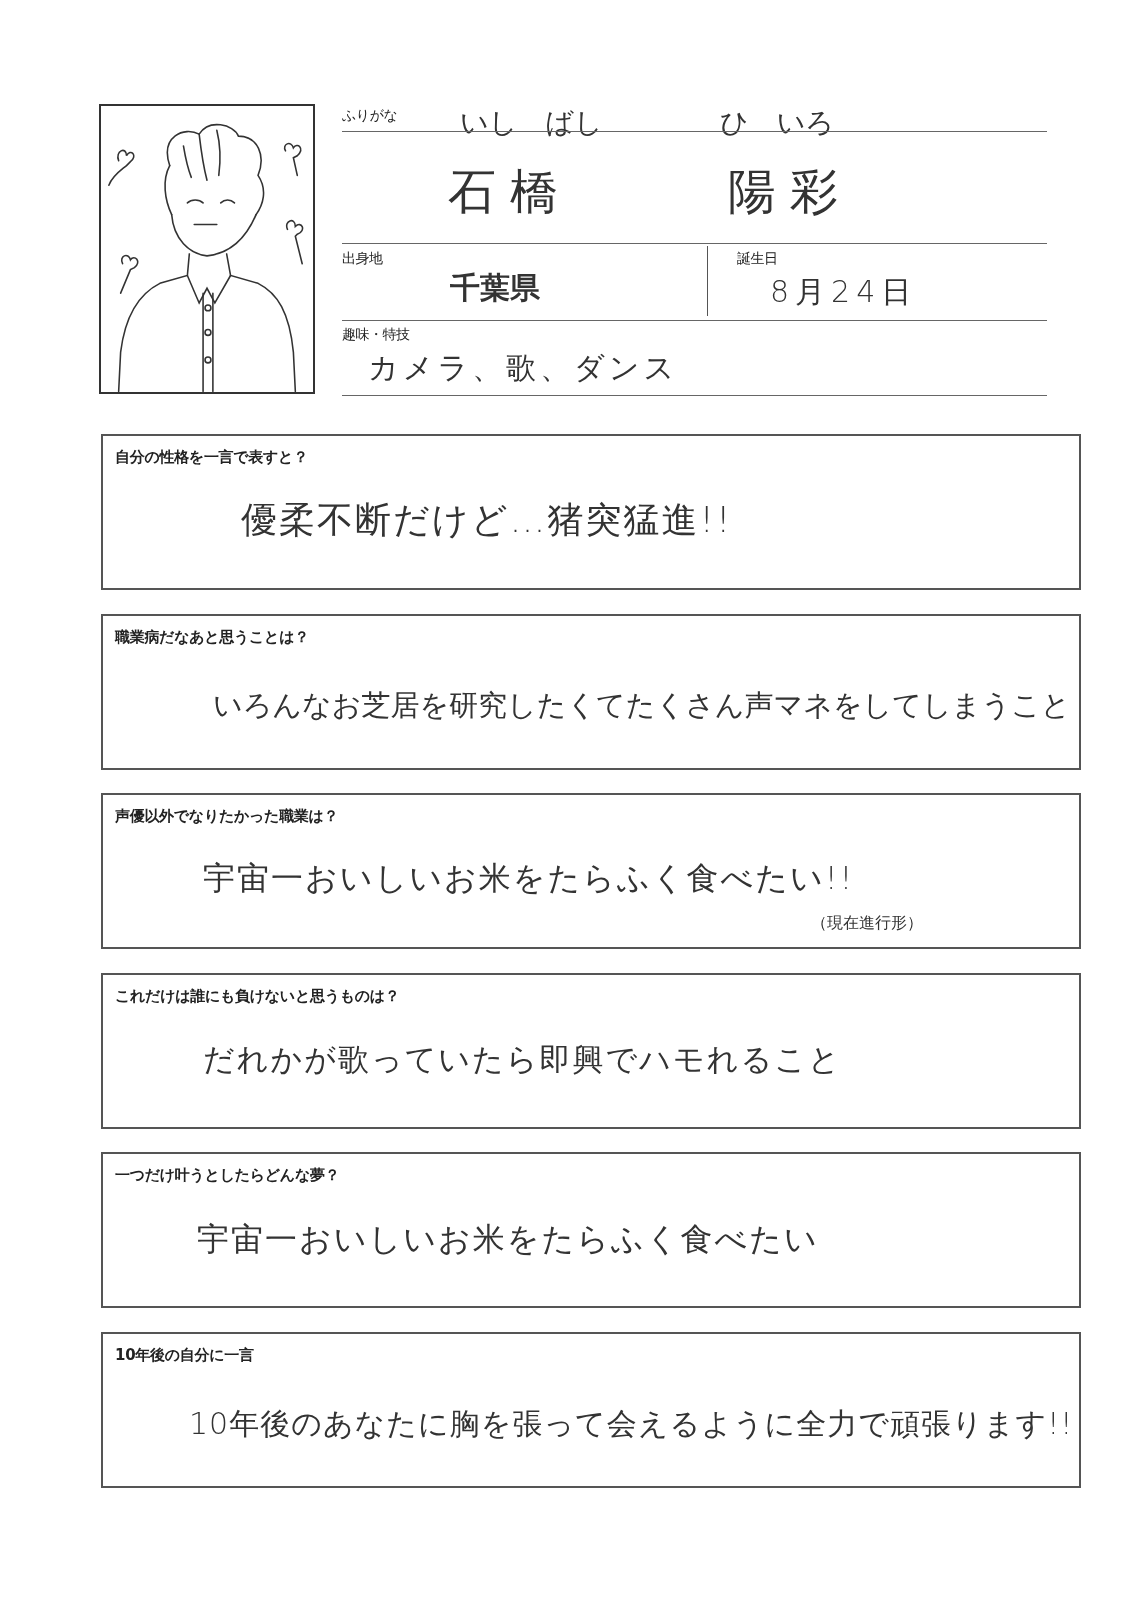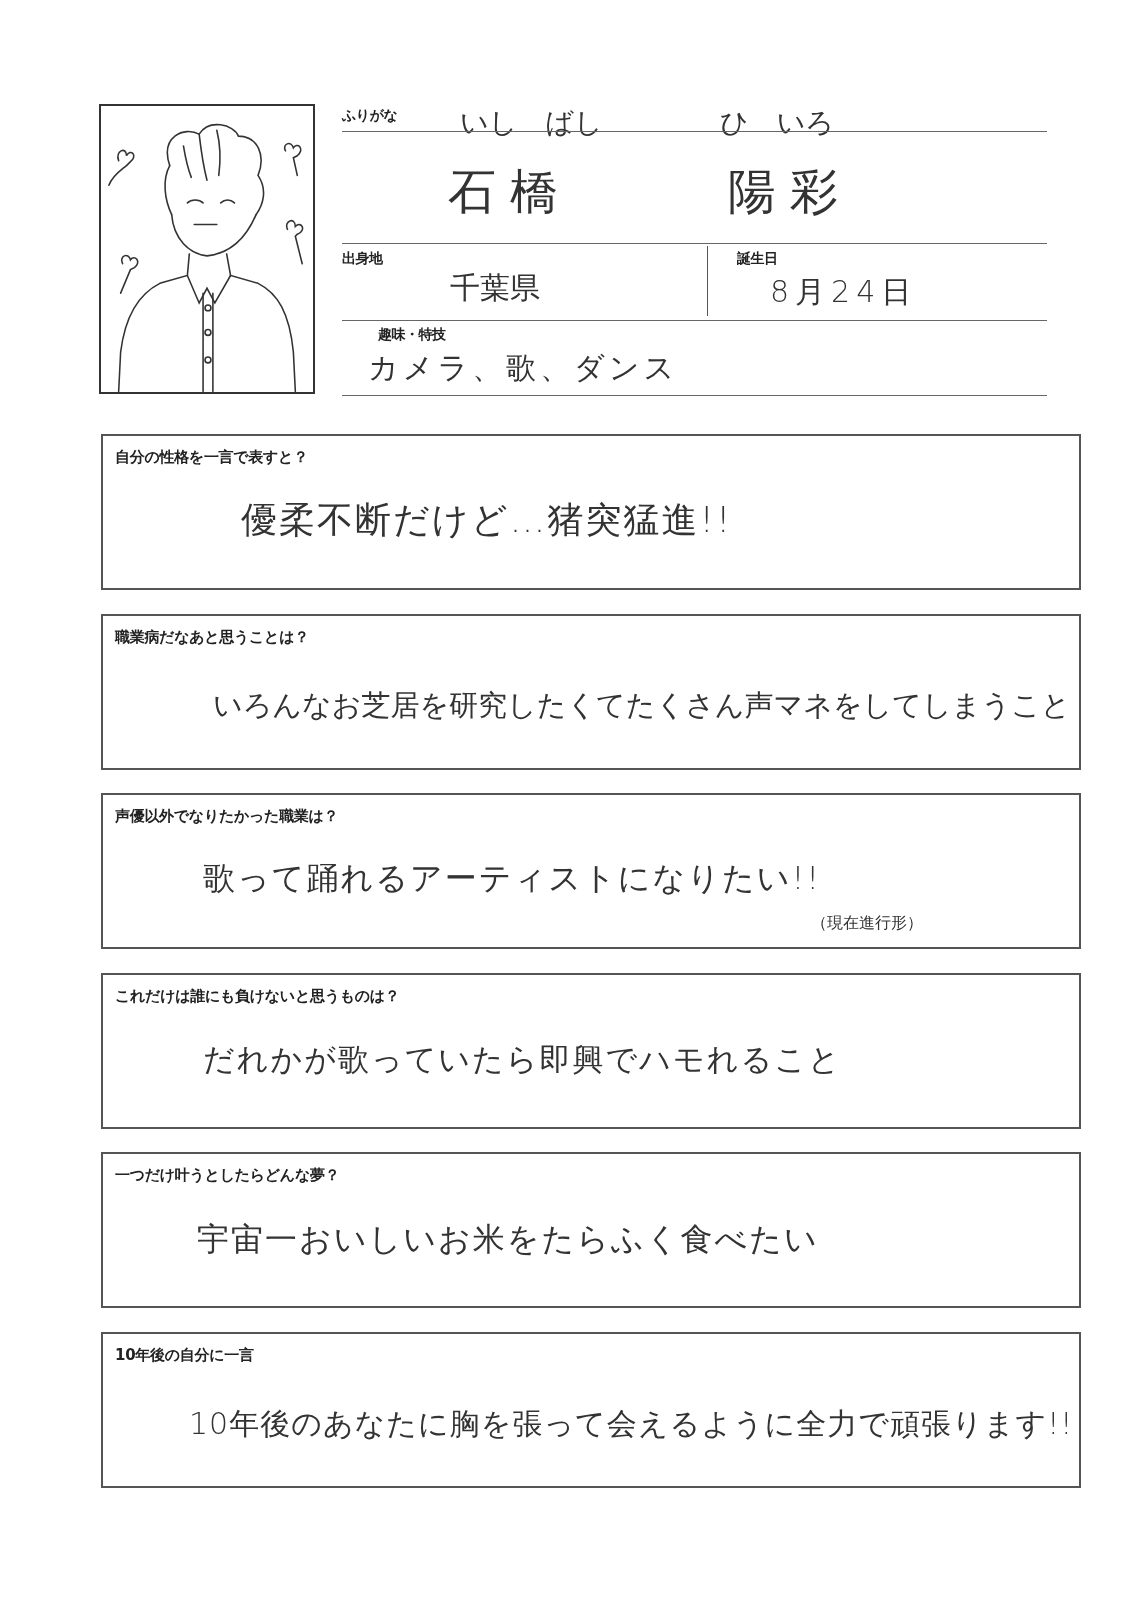--- a/index.html
+++ b/index.html
@@ -5,21 +5,21 @@
   html, body { margin: 0; padding: 0; }
   body {
     width: 1131px; height: 1600px; background: #ffffff; position: relative; overflow: hidden;
     font-family: "DejaVu Sans", sans-serif; color: #222;
   }
   .abs { position: absolute; }
   .portrait { left: 99px; top: 104px; width: 216px; height: 290px; border: 2px solid #333; box-sizing: border-box; }
   .portrait svg { width: 100%; height: 100%; display: block; }
   .hline { position: absolute; left: 342px; width: 705px; height: 0; border-top: 1.5px solid #666; }
   .vline { position: absolute; left: 707px; top: 246px; width: 0; height: 70px; border-left: 1.5px solid #555; }
-  .label { position: absolute; font-size: 14px; font-weight: bold; color: #222; letter-spacing: -0.5px; }
+  .label { position: absolute; font-size: 14px; font-weight: normal; color: #222; letter-spacing: -0.5px; }
   .hand { position: absolute; font-family: "DejaVu Sans", sans-serif; font-weight: 200; color: #333; white-space: nowrap; }
   .furi { font-size: 28px; top: 104px; }
   .name { font-size: 48px; top: 160px; letter-spacing: 14px; }
   .field { font-size: 30px; }
   .box { position: absolute; left: 101px; width: 980px; border: 2px solid #555; box-sizing: border-box; background: #fff; }
   .box .q { position: absolute; left: 12px; top: 12px; font-size: 15px; font-weight: bold; color: #222; letter-spacing: -0.3px; }
   .box .a { position: absolute; font-size: 31px; font-weight: 200; color: #333; white-space: nowrap; letter-spacing: 2px; }
   .box .note { position: absolute; font-size: 16px; color: #333; white-space: nowrap; }
 </style>
 </head>
@@ -59,43 +59,43 @@
 <div class="label" style="left:342px; top:107px;">ふりがな</div>
 <div class="hand furi" style="left:460px;">いし　ばし</div>
 <div class="hand furi" style="left:720px;">ひ　いろ</div>
 <div class="hline" style="top:131px;"></div>
 
 <div class="hand name" style="left:448px;">石橋</div>
 <div class="hand name" style="left:728px;">陽彩</div>
 <div class="hline" style="top:243px;"></div>
 
 <div class="label" style="left:342px; top:250px;">出身地</div>
-<div class="hand field" style="left:450px; top:268px;">千葉県</div>
+<div class="hand field" style="left:450px; top:268px;font-weight:bold;">千葉県</div>
 <div class="vline"></div>
 <div class="label" style="left:713px; top:250px;padding-left:24px;">誕生日</div>
 <div class="hand field" style="left:770px; top:272px; letter-spacing:6px;">8月24日</div>
 <div class="hline" style="top:320px;"></div>
 
-<div class="label" style="left:342px; top:326px;margin-left:36px;">趣味・特技</div>
+<div class="label" style="left:342px; top:326px;">趣味・特技</div>
 <div class="hand field" style="left:368px; top:348px; letter-spacing:4px;">カメラ、歌、ダンス</div>
 <div class="hline" style="top:395px;"></div>
 
 <div class="box" style="top:434px; height:156px;">
   <div class="q">自分の性格を一言で表すと？</div>
   <div class="a" style="left:138px; top:60px; font-size:36px;">優柔不断だけど…猪突猛進!!</div>
 </div>
 
 <div class="box" style="top:614px; height:156px;">
   <div class="q">職業病だなあと思うことは？</div>
   <div class="a" style="left:110px; top:70px; font-size:29px; letter-spacing:0px;">いろんなお芝居を研究したくてたくさん声マネをしてしまうこと</div>
 </div>
 
 <div class="box" style="top:793px; height:156px;">
   <div class="q">声優以外でなりたかった職業は？</div>
-  <div class="a" style="left:100px; top:62px; font-size:32px;">歌って踊れるアーティストになりたい!!</div>
+  <div class="a" style="left:100px; top:62px; font-size:32px;">宇宙一おいしいお米をたらふく食べたい!!</div>
   <div class="note" style="left:708px; top:118px;">（現在進行形）</div>
 </div>
 
 <div class="box" style="top:973px; height:156px;">
   <div class="q">これだけは誰にも負けないと思うものは？</div>
   <div class="a" style="left:100px; top:64px; font-size:31px;">だれかが歌っていたら即興でハモれること</div>
 </div>
 
 <div class="box" style="top:1152px; height:156px;">
   <div class="q">一つだけ叶うとしたらどんな夢？</div>

